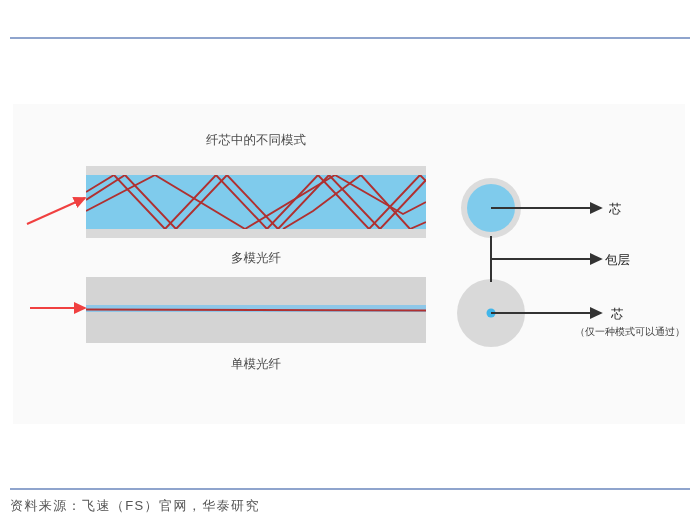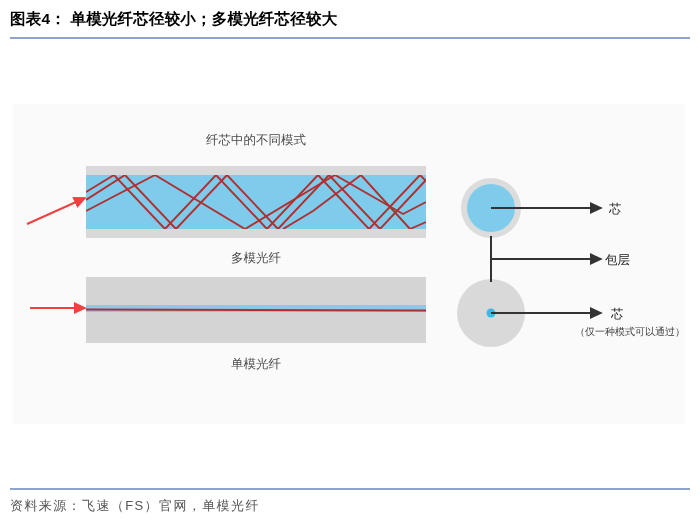--- a/index.html
+++ b/index.html
@@ -76,21 +76,20 @@
     font-size: 13px;
     color: #555555;
     letter-spacing: 1.4px;
     white-space: nowrap;
   }
 </style>
 </head>
 <body>
 
 <div id="figure-header">
-  <div id="figure-title">图表4：  单模光纤芯径较小；多模光纤芯径较大</div>
   <div id="header-rule"></div>
 </div>
 
 <div id="illustration-frame">
   <svg id="illustration-canvas" viewBox="0 0 672 320" xmlns="http://www.w3.org/2000/svg">
 
     <defs>
       <marker id="arrow-red" markerWidth="7" markerHeight="7" refX="5.6" refY="3" orient="auto">
         <path d="M0,0 L6.5,3 L0,6 z" fill="#f04040"></path>
       </marker>
@@ -161,13 +160,13 @@
 
       <line x1="478" y1="209" x2="588" y2="209" stroke="#333333" stroke-width="2" marker-end="url(#arrow-dark)"></line>
       <text x="598" y="214" font-size="12.5" fill="#1a1a1a" font-family="'Liberation Sans', 'DejaVu Sans', sans-serif">芯</text>
       <text x="562" y="231" font-size="10" fill="#3a3a3a" font-family="'Liberation Sans', 'DejaVu Sans', sans-serif">（仅一种模式可以通过）</text>
     </g>
 
   </svg>
 </div>
 
 <div id="footer-rule"></div>
-<div id="figure-source">资料来源：飞速（FS）官网，单模光纤</div>
+<div id="figure-source">资料来源：飞速（FS）官网，华泰研究</div>
 
 </body></html>

